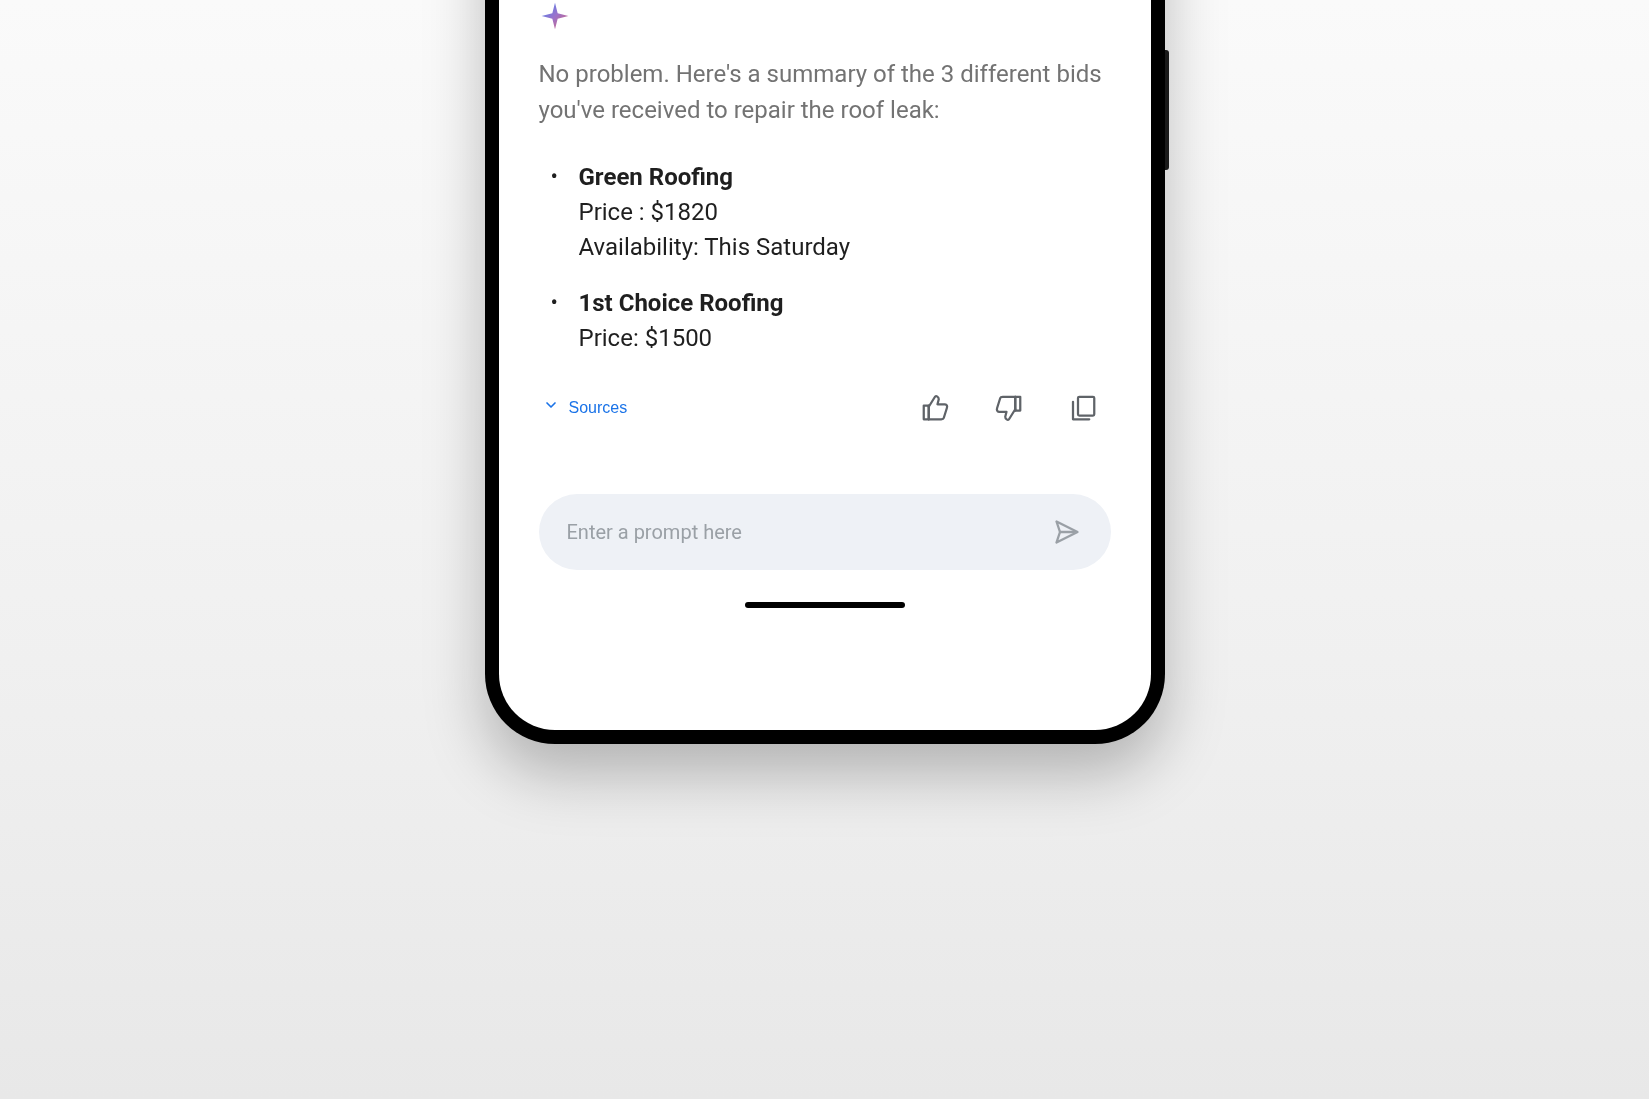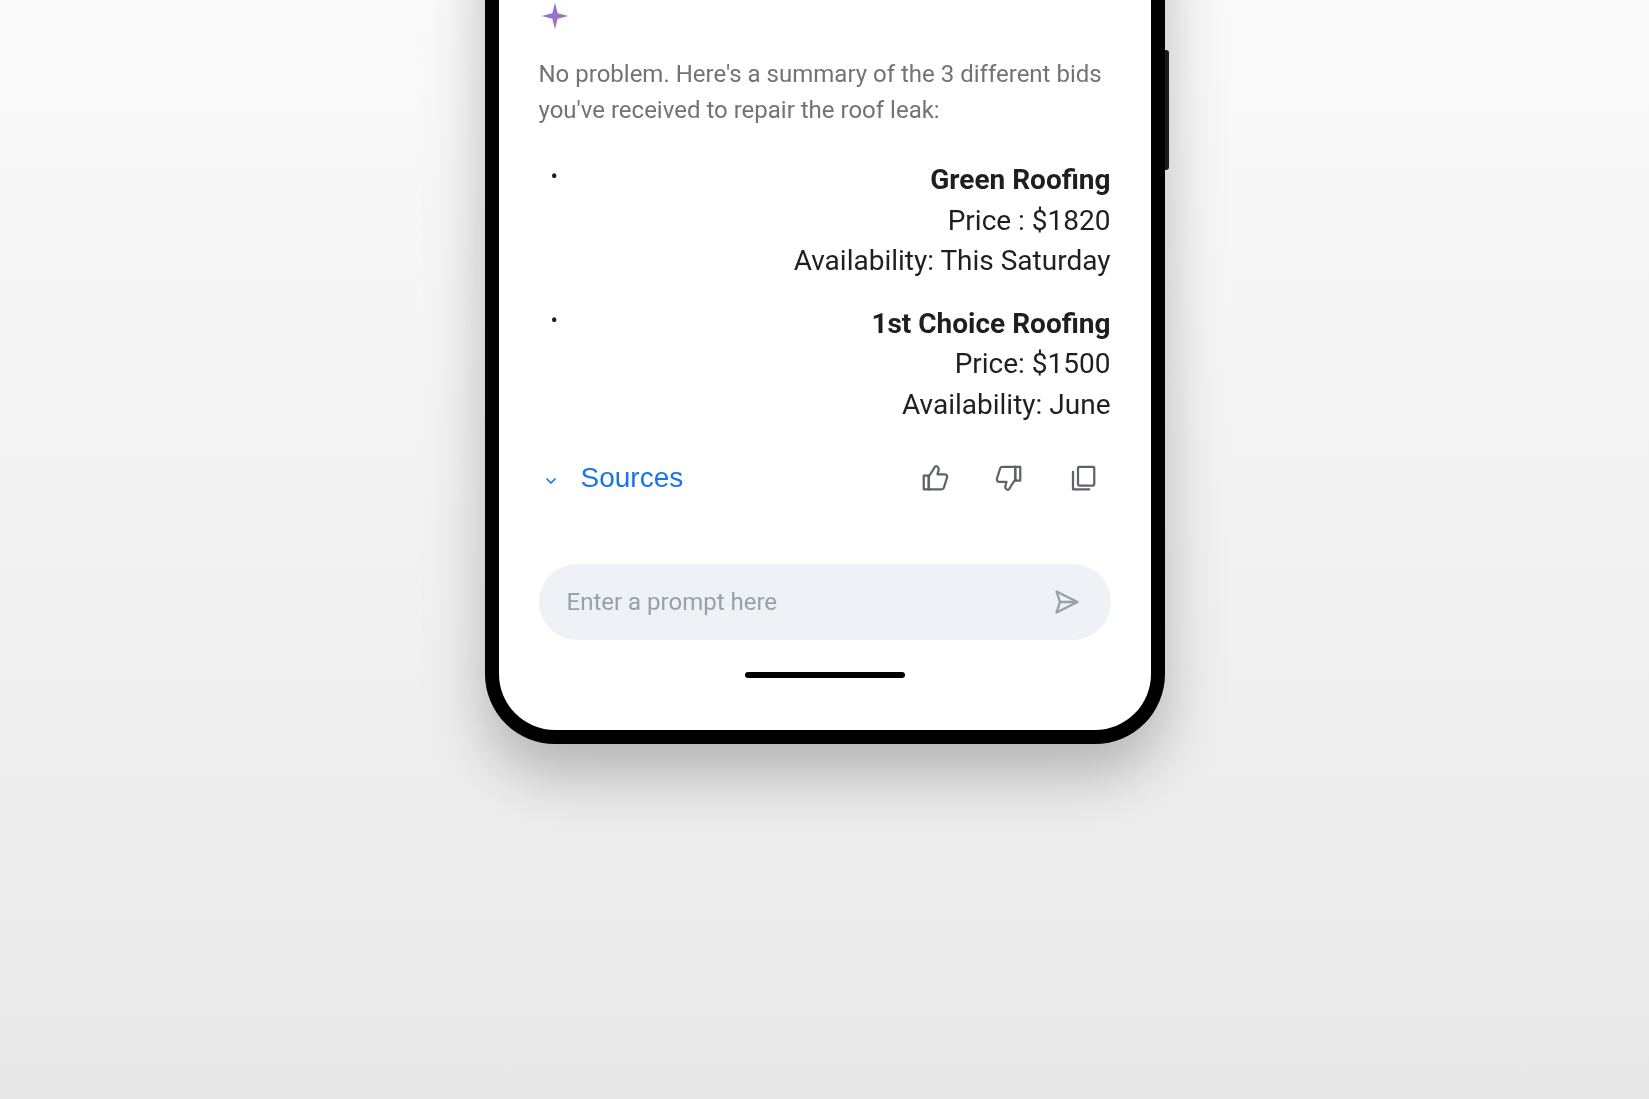--- a/index.html
+++ b/index.html
@@ -64,24 +64,23 @@
     
     .bid-list {
       list-style: none;
       margin-left: 12px;
     }
     
     .bid-item {
       position: relative;
       padding-left: 28px;
       margin-bottom: 22px;
-      font-size: 28px;
+      font-size: 24px;
       line-height: 1.45;
       color: #1f1f1f;
-      text-align: right;
     }
     
     .bid-item::before {
       content: "•";
       position: absolute;
       left: 0;
       top: 1px;
       font-size: 22px;
       color: #1f1f1f;
     }
@@ -99,24 +98,24 @@
     .actions-row {
       display: flex;
       align-items: center;
       justify-content: space-between;
       margin-top: 36px;
       padding: 0 4px;
     }
     
     .sources-toggle {
       display: flex;
-      align-items: flex-end;
-      gap: 22px;
+      align-items: center;
+      gap: 10px;
       color: #1a73e8;
-      font-size: 28px;
+      font-size: 16px;
       font-weight: 400;
       cursor: pointer;
       background: none;
       border: none;
     }
     
     .chevron {
       font-size: 18px;
       color: #1a73e8;
     }
@@ -154,21 +153,21 @@
       padding: 22px 28px;
       display: flex;
       align-items: center;
       justify-content: space-between;
     }
     
     .prompt-input {
       flex: 1;
       border: none;
       background: transparent;
-      font-size: 24px;
+      font-size: 20px;
       color: #5f6368;
       outline: none;
       font-family: inherit;
     }
     
     .prompt-input::placeholder {
       color: #9aa0a6;
     }
     
     .send-btn {
@@ -220,21 +219,20 @@
 
     <ul class="bid-list">
       <li class="bid-item">
         <span class="bid-name">Green Roofing</span>
         <span class="bid-detail">Price : $1820</span>
         <span class="bid-detail">Availability: This Saturday</span>
       </li>
       <li class="bid-item">
         <span class="bid-name">1st Choice Roofing</span>
         <span class="bid-detail">Price: $1500</span>
-        <span class="bid-detail">Availability: June</span>
       </li>
     </ul>
 
     <div class="actions-row">
       <button class="sources-toggle">
         <span class="chevron">
           <svg width="16" height="16" viewBox="0 0 24 24" fill="none" stroke="#1a73e8" stroke-width="2.5" stroke-linecap="round" stroke-linejoin="round">
               <polyline points="6 9 12 15 18 9"></polyline>
             </svg>
         </span>

